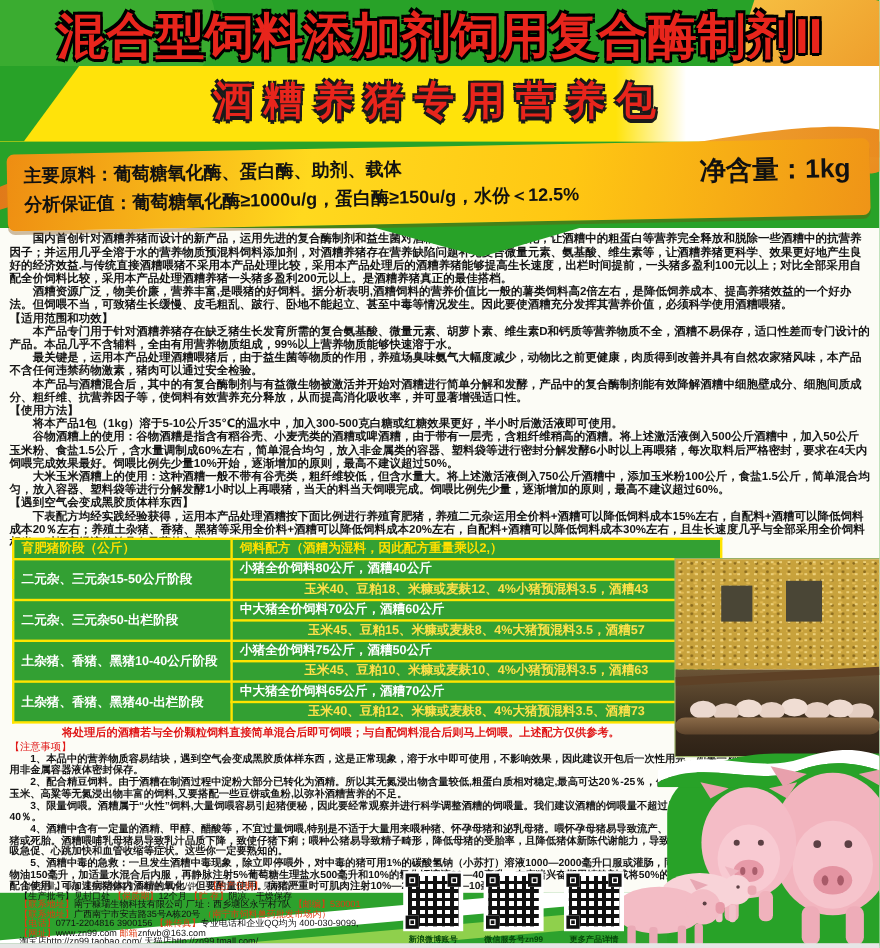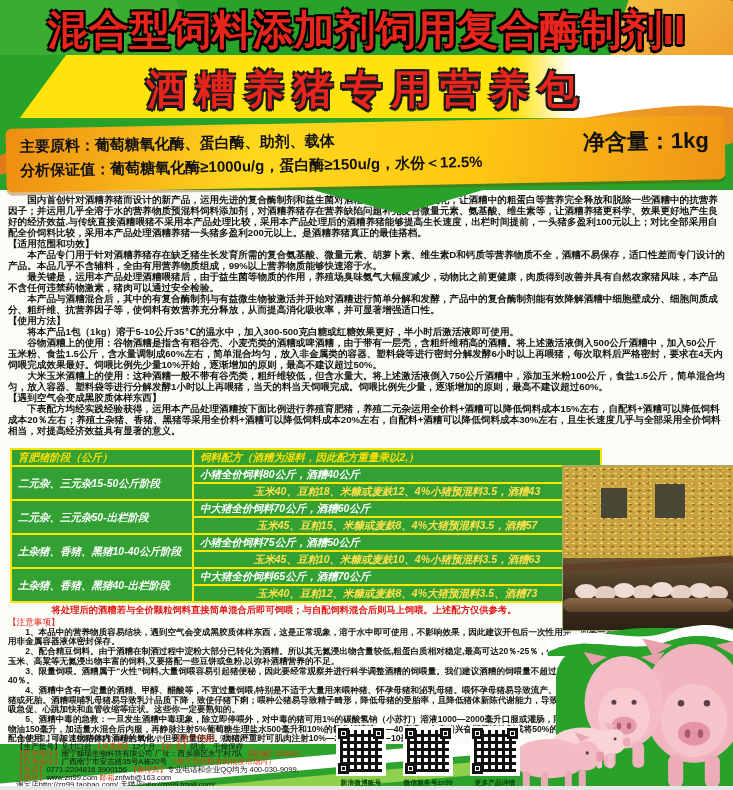--- a/index.html
+++ b/index.html
@@ -8,41 +8,41 @@
 
   
   .leaf{position:absolute;left:-40px;top:-60px;width:220px;height:160px;background:#49b437;border-radius:50%;opacity:.55;}
   .swoosh-right{position:absolute;right:-30px;top:-10px;width:150px;height:140px;background:linear-gradient(120deg,#f7c244,#e98a1e);transform:rotate(18deg);border-radius:20px;}
   .band{position:absolute;left:0;top:55px;width:733px;height:63px;background:#ffe30a;}
   .band-white{position:absolute;left:0;top:55px;width:733px;height:63px;background:linear-gradient(90deg,transparent 70%, #fff 78%);}
   .band-green-l{position:absolute;left:0;top:55px;width:110px;height:63px;background:#28a228;clip-path:polygon(0 0,60% 0,18% 100%,0 100%);}
   .swoosh{position:absolute;left:0;top:88px;width:733px;height:90px;z-index:3;}
   .title-main{position:absolute;left:0;top:3px;width:733px;text-align:center;font-size:41px;font-weight:bold;color:#e8251c;white-space:nowrap;z-index:4;
     text-shadow:-2px -2px 0 #000,2px -2px 0 #000,-2px 2px 0 #000,2px 2px 0 #000,0 3px 0 #000;}
-  .title-sub{position:absolute;left:0;top:62px;width:733px;text-align:center;font-size:40px;font-weight:bold;color:#e8251c;letter-spacing:9px;white-space:nowrap;z-index:4;
+  .title-sub{position:absolute;left:0;top:62px;width:733px;text-align:center;font-size:33px;font-weight:bold;color:#e8251c;letter-spacing:9px;white-space:nowrap;z-index:4;
     text-shadow:-2px -2px 0 #1a1a1a,2px -2px 0 #1a1a1a,-2px 2px 0 #1a1a1a,2px 2px 0 #1a1a1a,0 3px 0 #1a1a1a;}
 
   
   .banner{position:absolute;left:6px;top:122px;width:719px;height:64px;z-index:5;transform:rotate(-1.1deg);
     background:linear-gradient(100deg,#ee8d12,#ffd91e 35%,#ffc713 65%,#ef9417);border-radius:6px;box-shadow:0 3px 0 rgba(120,70,0,.35);}
   .banner .l1{position:absolute;left:14px;top:9px;font-size:15px;font-weight:bold;color:#111;}
   .banner .l2{position:absolute;left:14px;top:33px;font-size:15px;font-weight:bold;color:#111;}
   .banner .net{position:absolute;right:16px;top:10px;font-size:22px;font-weight:bold;color:#111;}
 
   
   .panel{position:absolute;left:0;top:190px;width:733px;height:556px;background:#fcfcf6;z-index:2;}
   .wedge{position:absolute;left:305px;top:188px;width:185px;height:26px;background:#28a228;clip-path:polygon(0 0,100% 0,52% 100%);z-index:3;}
 
   .text-top{position:absolute;left:8px;top:4px;width:717px;font-size:9.6px;line-height:11px;color:#151515;font-weight:600;z-index:4;}
   .text-top p{margin:0;text-indent:2em;}
   .text-top p.hd{text-indent:0;font-weight:bold;}
 
   
   .table-block{position:absolute;left:10px;top:258px;width:548px;z-index:4;}
-  table.feed{border-collapse:collapse;width:592px;font-style:italic;}
+  table.feed{border-collapse:collapse;width:592px;}
   table.feed td{border:2px solid #ffe400;background:#33a033;font-size:10.5px;font-weight:bold;padding:1px 6px;line-height:13px;}
   td.c1{width:168px;color:#fff;}
   tr.thead td{color:#ffdf00;}
   td.full{color:#ffffff;}
   td.self{color:#ffe14a;text-align:center;}
   .tnote{position:absolute;left:10px;top:414px;width:548px;text-align:center;font-size:9.3px;font-weight:bold;color:#e01818;z-index:4;}
 
   
   .notice{position:absolute;left:8px;top:428px;width:710px;font-size:8.6px;line-height:9.7px;color:#161616;font-weight:600;z-index:4;}
   .notice .nt{color:#e01818;font-weight:normal;}
@@ -117,20 +117,21 @@
 
   <div class="banner">
     <div class="l1">主要原料：葡萄糖氧化酶、蛋白酶、助剂、载体</div>
     <div class="l2">分析保证值：葡萄糖氧化酶≥1000u/g，蛋白酶≥150u/g，水份＜12.5%</div>
     <div class="net">净含量：1kg</div>
   </div>
 
   <div class="panel">
     <div class="text-top">
       <p>国内首创针对酒糟养猪而设计的新产品，运用先进的复合酶制剂和益生菌对酒糟存在的弊端进行优化，让酒糟中的粗蛋白等营养完全释放和脱除一些酒糟中的抗营养因子；并运用几乎全溶于水的营养物质预混料饲料添加剂，对酒糟养猪存在营养缺陷问题补充复合微量元素、氨基酸、维生素等，让酒糟养猪更科学、效果更好地产生良好的经济效益.与传统直接酒糟喂猪不采用本产品处理比较，采用本产品处理后的酒糟养猪能够提高生长速度，出栏时间提前，一头猪多盈利100元以上；对比全部采用自配全价饲料比较，采用本产品处理酒糟养猪一头猪多盈利200元以上。是酒糟养猪真正的最佳搭档。</p>
+      <p>酒糟资源广泛，物美价廉，营养丰富,是喂猪的好饲料。据分析表明,酒糟饲料的营养价值比一般的薯类饲料高2倍左右，是降低饲养成本、提高养猪效益的一个好办法。但饲喂不当，可致猪生长缓慢、皮毛粗乱、跛行、卧地不能起立、甚至中毒等情况发生。因此要使酒糟充分发挥其营养价值，必须科学使用酒糟喂猪。</p>
       <p class="hd">【适用范围和功效】</p>
       <p>本产品专门用于针对酒糟养猪存在缺乏猪生长发育所需的复合氨基酸、微量元素、胡萝卜素、维生素D和钙质等营养物质不全，酒糟不易保存，适口性差而专门设计的产品。本品几乎不含辅料，全由有用营养物质组成，99%以上营养物质能够快速溶于水。</p>
       <p>最关键是，运用本产品处理酒糟喂猪后，由于益生菌等物质的作用，养殖场臭味氨气大幅度减少，动物比之前更健康，肉质得到改善并具有自然农家猪风味，本产品不含任何违禁药物激素，猪肉可以通过安全检验。</p>
       <p>本产品与酒糟混合后，其中的有复合酶制剂与有益微生物被激活并开始对酒糟进行简单分解和发酵，产品中的复合酶制剂能有效降解酒糟中细胞壁成分、细胞间质成分、粗纤维、抗营养因子等，使饲料有效营养充分释放，从而提高消化吸收率，并可显著增强适口性。</p>
       <p class="hd">【使用方法】</p>
       <p>将本产品1包（1kg）溶于5-10公斤35℃的温水中，加入300-500克白糖或红糖效果更好，半小时后激活液即可使用。</p>
       <p>谷物酒糟上的使用：谷物酒糟是指含有稻谷壳、小麦壳类的酒糟或啤酒糟，由于带有一层壳，含粗纤维稍高的酒糟。将上述激活液倒入500公斤酒糟中，加入50公斤玉米粉、食盐1.5公斤，含水量调制成60%左右，简单混合均匀，放入非金属类的容器、塑料袋等进行密封分解发酵6小时以上再喂猪，每次取料后严格密封，要求在4天内饲喂完成效果最好。饲喂比例先少量10%开始，逐渐增加的原则，最高不建议超过50%。</p>
       <p>大米玉米酒糟上的使用：这种酒糟一般不带有谷壳类，粗纤维较低，但含水量大。将上述激活液倒入750公斤酒糟中，添加玉米粉100公斤，食盐1.5公斤，简单混合均匀，放入容器、塑料袋等进行分解发酵1小时以上再喂猪，当天的料当天饲喂完成。饲喂比例先少量，逐渐增加的原则，最高不建议超过60%。</p>
       <p class="hd">【遇到空气会变成黑胶质体样东西】</p>
       <p>下表配方均经实践经验获得，运用本产品处理酒糟按下面比例进行养殖育肥猪，养殖二元杂运用全价料+酒糟可以降低饲料成本15%左右，自配料+酒糟可以降低饲料成本20％左右；养殖土杂猪、香猪、黑猪等采用全价料+酒糟可以降低饲料成本20%左右，自配料+酒糟可以降低饲料成本30%左右，且生长速度几乎与全部采用全价饲料相当，对提高经济效益具有显著的意义。</p>

